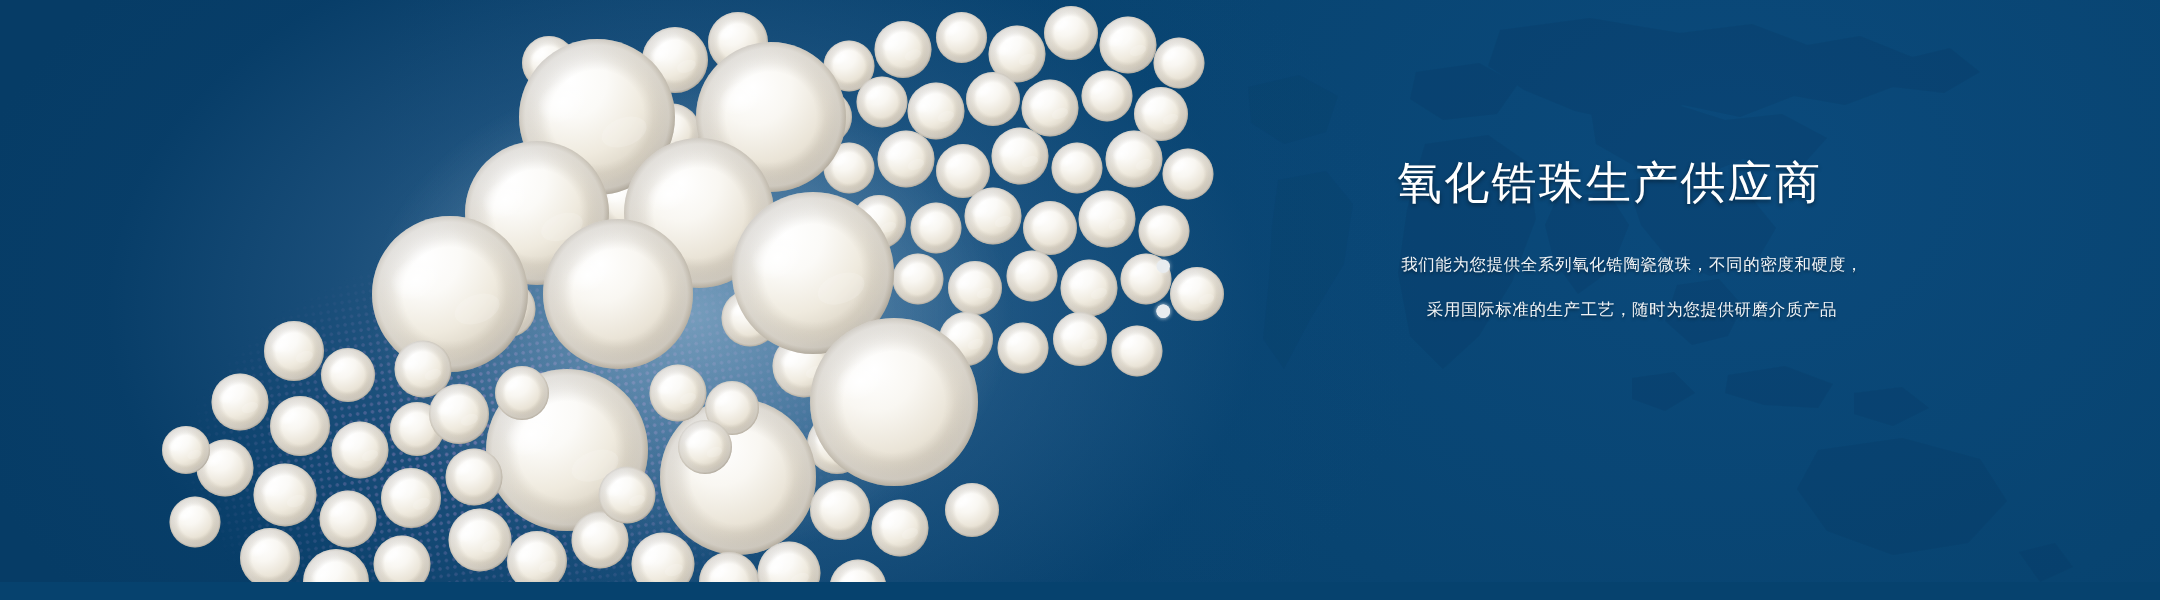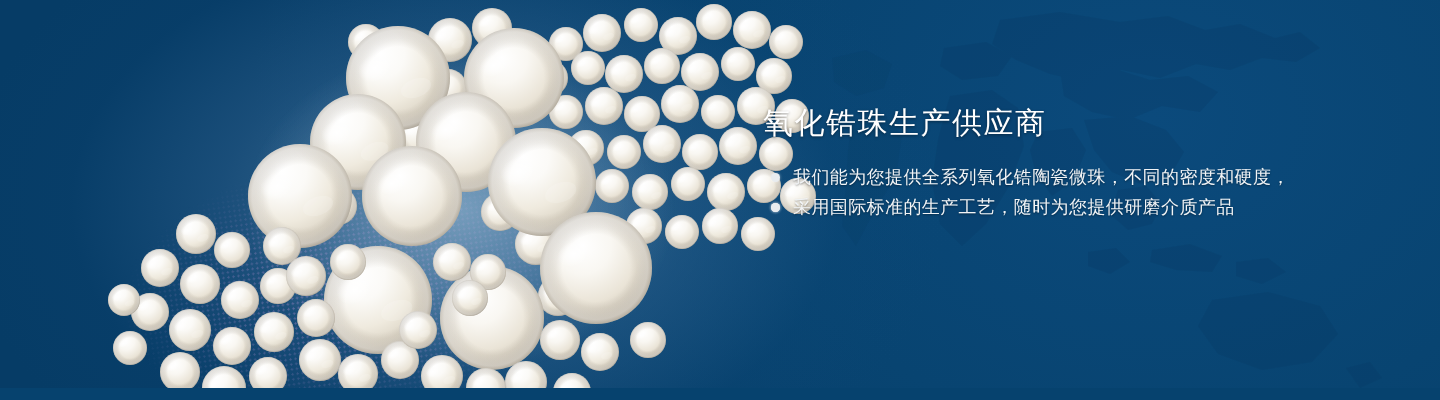--- a/index.html
+++ b/index.html
@@ -16,20 +16,21 @@
     overflow:hidden;
     background:
       radial-gradient(ellipse 620px 420px at 455px 205px,
          rgba(118,160,196,0.55) 0%,
          rgba(70,118,165,0.30) 38%,
          rgba(20,75,125,0.10) 62%,
          rgba(0,0,0,0) 80%),
       radial-gradient(ellipse 900px 700px at 1150px 120px,
          #0b4a7c 0%, #084471 45%, #063c66 100%),
       linear-gradient(135deg, #0a4875 0%, #0a4a78 35%, #084371 70%, #063b63 100%);
+    text-align: center;
   }
 
   
   .worldmap {
     position:absolute; inset:0;
     opacity:0.30;
     pointer-events:none;
   }
 
   
@@ -79,21 +80,21 @@
     text-shadow:0 1px 3px rgba(0,0,0,0.45);
     white-space:nowrap;
   }
   .bullets {
     margin-top:23px;
     list-style:none;
   }
   .bullet {
     position:relative;
     padding-left:30px;
-    font-size:18px;
+    font-size:11px;
     line-height:24px;
     color:#f2f4f6;
     letter-spacing:0.4px;
     margin-bottom:6px;
     text-shadow:0 1px 2px rgba(0,0,0,0.4);
   }
   .bullet:last-child { margin-bottom:0; }
   .dot {
     position:absolute;
     left:8px; top:8px;

